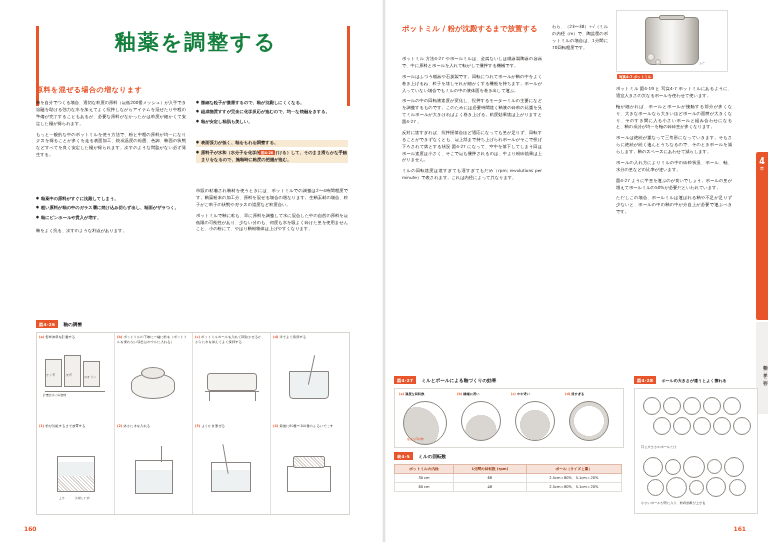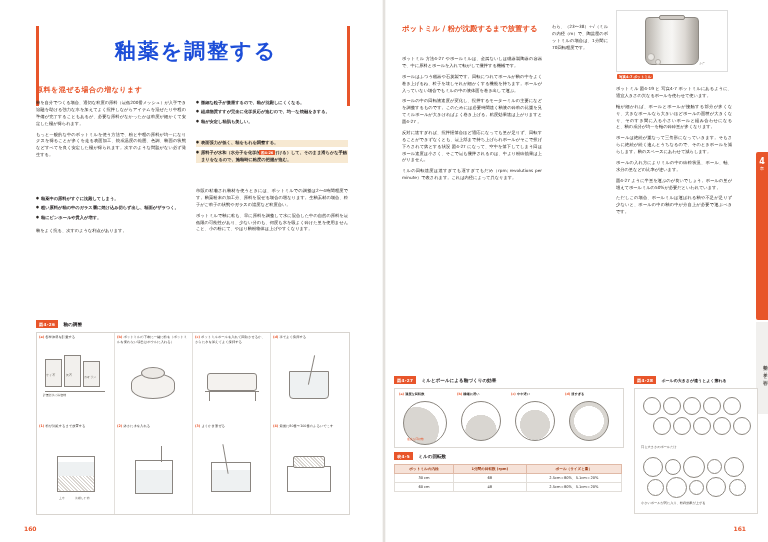--- a/index.html
+++ b/index.html
@@ -25,21 +25,21 @@
   .title-wrap{position:absolute;left:36px;top:22px;width:320px;height:48px;}
   .title-bar{
     position:absolute;top:4px;width:9px;height:40px;
   }
   .title-bar span{display:block;width:3px;height:40px;background:#e8552a;float:left;margin-right:2px;}
   .title-bar.left{left:0;}
   .title-bar.right{right:0;}
   .doc-title{
     position:absolute;left:22px;top:6px;width:276px;text-align:center;
     font-family:"DejaVu Serif","Liberation Serif",serif;
-    font-size:21px;font-weight:bold;letter-spacing:2px;color:#1d4ed8;margin-top:9px;
+    font-size:21px;font-weight:bold;letter-spacing:2px;color:#15803d;
   }
   .sec-head{
     position:absolute;font-weight:bold;color:#e8552a;font-size:7px;letter-spacing:.5px;
   }
   .body-col{
     position:absolute;font-size:4.25px;line-height:1.62;text-align:justify;color:#2b2724;
   }
   .body-col p{margin:0 0 4px 0;}
   .bullet{margin:0 0 2.5px 0;padding-left:5px;position:relative;}
   .bullet:before{content:"●";position:absolute;left:0;top:0;font-size:3.4px;color:#2b2724;}

